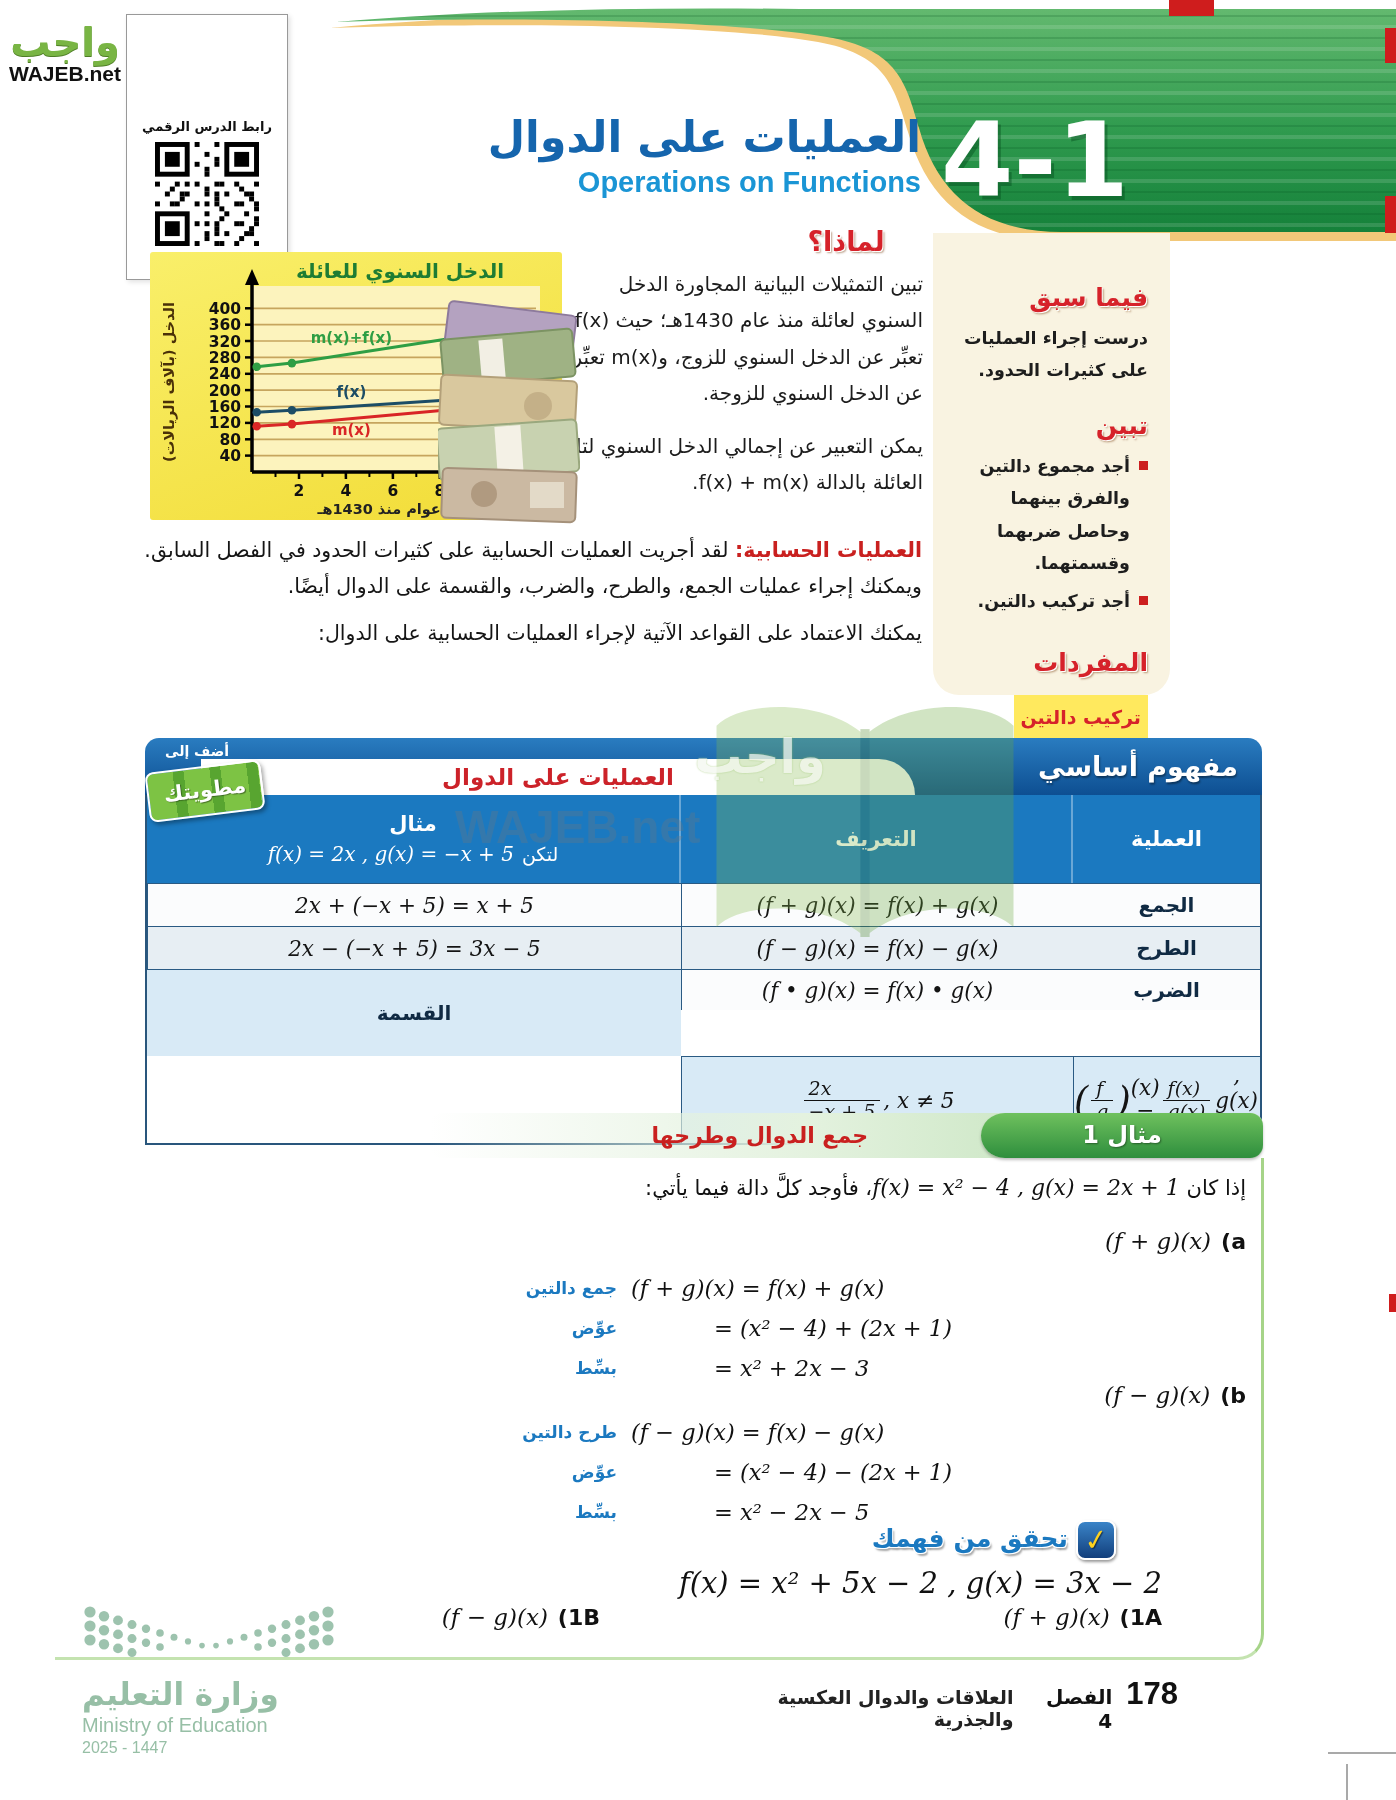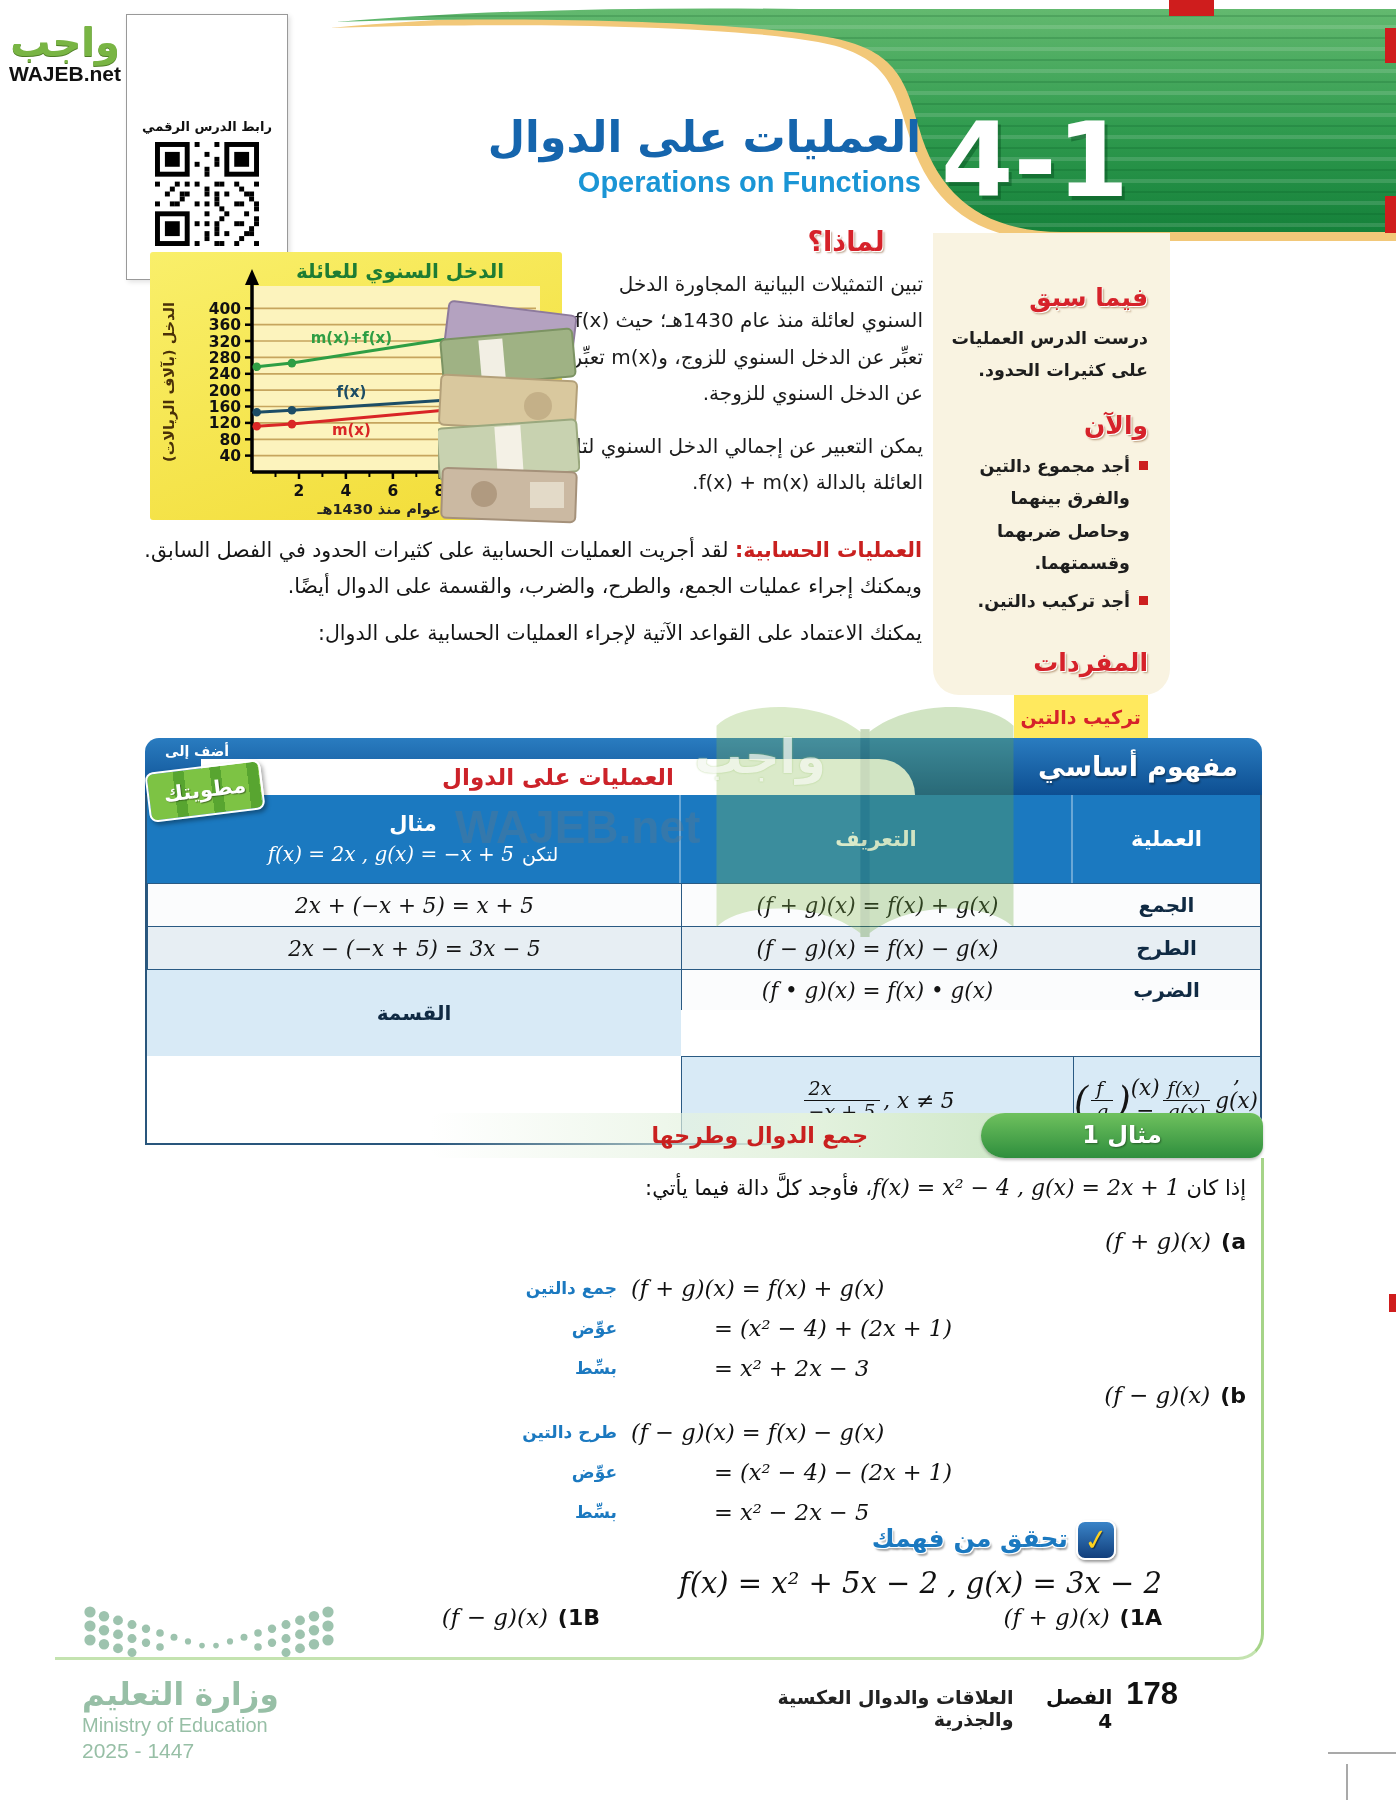--- a/index.html
+++ b/index.html
@@ -107,21 +107,21 @@
   #checkhead{left:850px;top:1524px;width:218px;text-align:right;font-size:25px;font-weight:bold;color:#1b79c0;text-shadow:-1px -1px 0 #fff,1px -1px 0 #fff,-1px 1px 0 #fff,1px 1px 0 #fff,2px 3px 2px rgba(0,0,0,.35);}
   #checkgiven{left:600px;top:1566px;width:562px;text-align:right;}
   #checkgiven .math{font-size:29px;color:#111;}
   .checkitem{display:flex;direction:rtl;gap:10px;align-items:baseline;}
   #check-a{left:946px;top:1604px;width:216px;}
   #check-b{left:400px;top:1604px;width:200px;}
   
   #ministry{left:82px;top:1604px;width:300px;}
   #ministry .m-ar{color:#97bfa6;font-size:31px;font-weight:bold;margin-top:4px;letter-spacing:2px;}
   #ministry .m-en{color:#97bfa6;font-size:20px;font-family:"Liberation Sans",sans-serif;margin-top:2px;}
-  #ministry .m-yr{color:#97bfa6;font-size:21px;font-family:"Liberation Sans",sans-serif;margin-top:2px;}
+  #ministry .m-yr{color:#97bfa6;font-size:16px;font-family:"Liberation Sans",sans-serif;margin-top:2px;}
   #pagefooter{left:700px;top:1676px;width:478px;display:flex;direction:rtl;align-items:baseline;gap:14px;justify-content:flex-start;}
   #pagefooter .pnum{font-size:31px;font-weight:bold;color:#111;font-family:"Liberation Sans",sans-serif;}
   #pagefooter .chap{font-size:20px;font-weight:bold;color:#111;}
   #pagefooter .chapt{font-size:19px;font-weight:bold;color:#222;}
 </style>
 </head>
 <body>
 
 <svg id="band" class="abs" viewBox="0 0 1396 250">
   <defs>
@@ -344,23 +344,23 @@
     <rect x="0" y="130" width="140" height="52" rx="5" transform="rotate(-4 70 156)" fill="#c8d2b0" stroke="#9aa87e" stroke-width="2"></rect>
     <rect x="58" y="132" width="26" height="50" transform="rotate(-4 70 156)" fill="#f4f1e6"></rect>
     <rect x="4" y="176" width="134" height="50" rx="5" transform="rotate(2 70 200)" fill="#cbb9a2" stroke="#a5917a" stroke-width="2"></rect>
     <circle cx="46" cy="200" r="13" fill="#b09a80"></circle>
     <rect x="92" y="188" width="34" height="26" fill="#e8e2d2" opacity="0.8"></rect>
   </g>
 </svg>
 
 <div class="abs ar" id="sidebar">
   <div class="redhead side-head">فيما سبق</div>
-  <div class="side-text">درست الدرس العمليات على كثيرات الحدود.</div>
+  <div class="side-text">درست إجراء العمليات على كثيرات الحدود.</div>
   <div class="gap"></div>
-  <div class="redhead side-head">والآن</div>
+  <div class="redhead side-head">تبين</div>
   <div class="now-item">أجد مجموع دالتين والفرق بينهما وحاصل ضربهما وقسمتهما.</div>
   <div class="now-item">أجد تركيب دالتين.</div>
   <div class="gap"></div>
   <div class="redhead side-head">المفردات</div>
   <div><span id="vocab-term">تركيب دالتين</span></div>
   <div id="vocab-en">composition of functions</div>
 </div>
 
 <div class="abs ar" id="intro">
   <p><span class="lead">العمليات الحسابية:</span> <span>لقد أجريت العمليات الحسابية على كثيرات الحدود في الفصل السابق. ويمكنك إجراء عمليات الجمع، والطرح، والضرب، والقسمة على الدوال أيضًا.</span></p>

